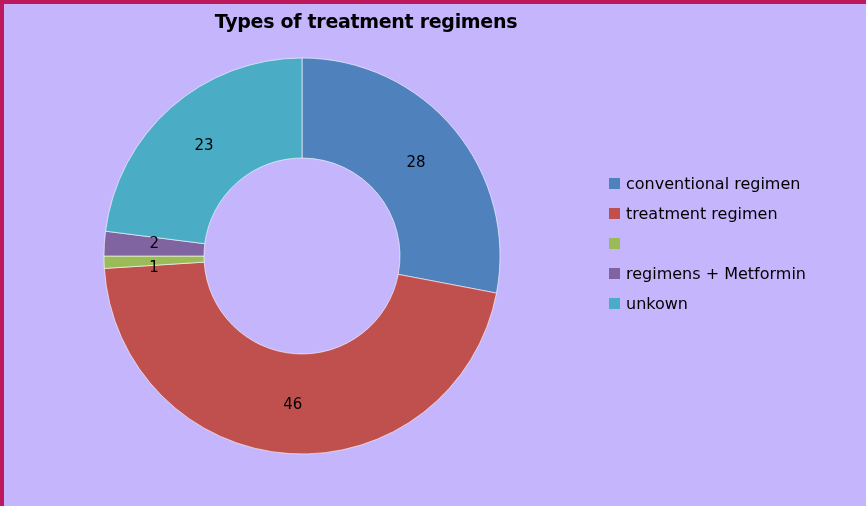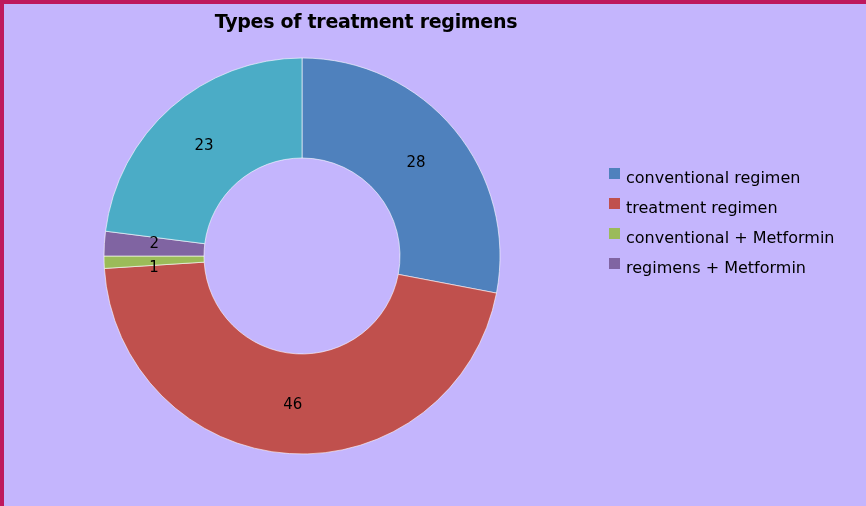--- a/index.html
+++ b/index.html
@@ -18,21 +18,21 @@
       font-weight: bold; font-size: 19px; color: #000;
       letter-spacing: -0.3px;
     }
     svg.plot { position: absolute; left: 0; top: 0; }
     .slice-label {
       font-family: "DejaVu Sans", "Liberation Sans", sans-serif;
       font-size: 15px; fill: #000;
     }
     .legend { position: absolute; left: 605px; top: 164px; }
     .legend-item {
-      display: flex; 
+      display: flex; align-items: center;
       height: 30px; margin-bottom: 0;
     }
     .legend-swatch { width: 11px; height: 11px; margin-right: 6px; flex: none; }
     .legend-label {
       font-family: "DejaVu Sans", "Liberation Sans", sans-serif;
       font-size: 16px; color: #000; white-space: nowrap;
     }
   </style>
 </head>
 <body>
@@ -61,20 +61,23 @@
     <div class="legend-item">
       <span class="legend-swatch" style="background: rgb(79, 129, 189);"></span>
       <span class="legend-label">conventional regimen</span>
     </div>
     <div class="legend-item">
       <span class="legend-swatch" style="background: rgb(192, 80, 77);"></span>
       <span class="legend-label">treatment regimen</span>
     </div>
     <div class="legend-item">
       <span class="legend-swatch" style="background: rgb(155, 187, 89);"></span>
-      <span class="legend-label">conventional + Metformin</span>
     </div>
     <div class="legend-item">
       <span class="legend-swatch" style="background: rgb(128, 100, 162);"></span>
       <span class="legend-label">regimens + Metformin</span>
     </div>
+    <div class="legend-item">
+      <span class="legend-swatch" style="background: rgb(75, 172, 198);"></span>
+      <span class="legend-label">unkown</span>
+    </div>
   </div>
 </div>
 
 </body></html>

